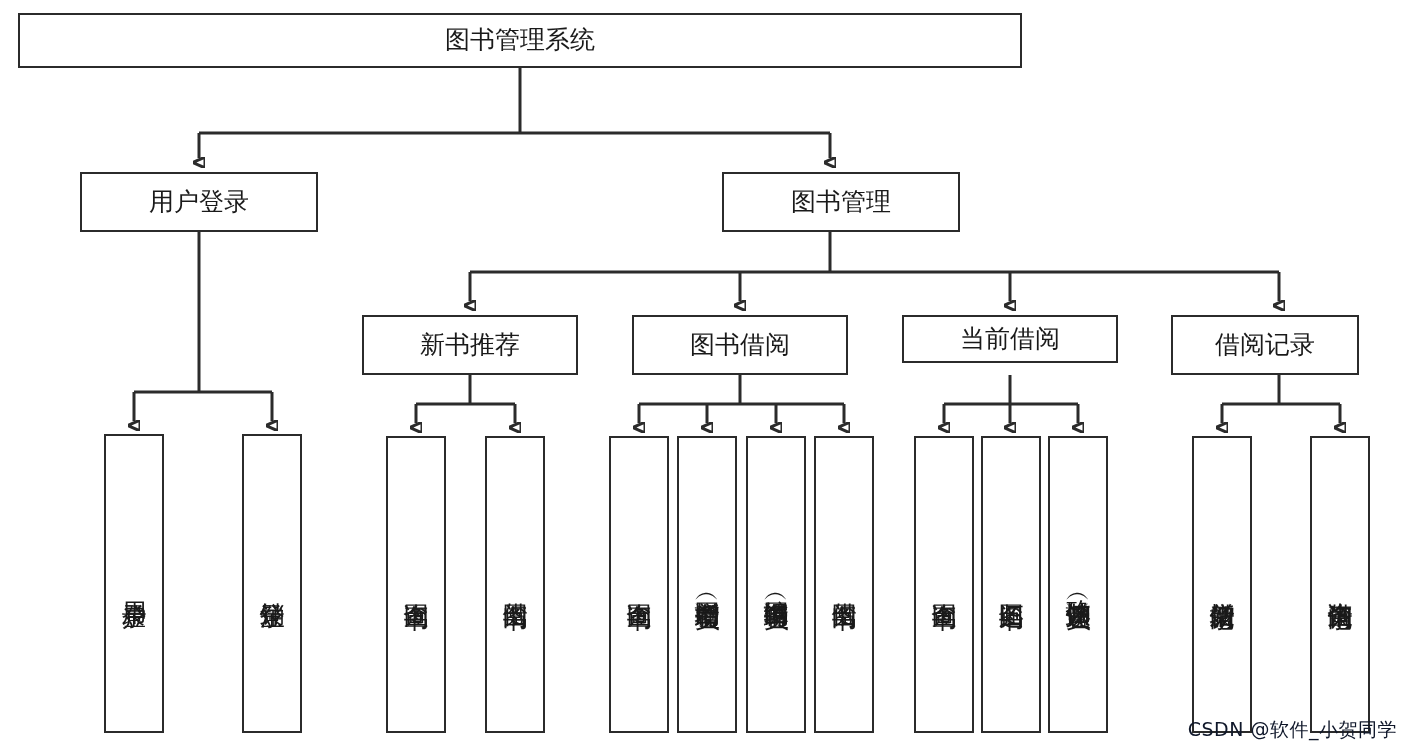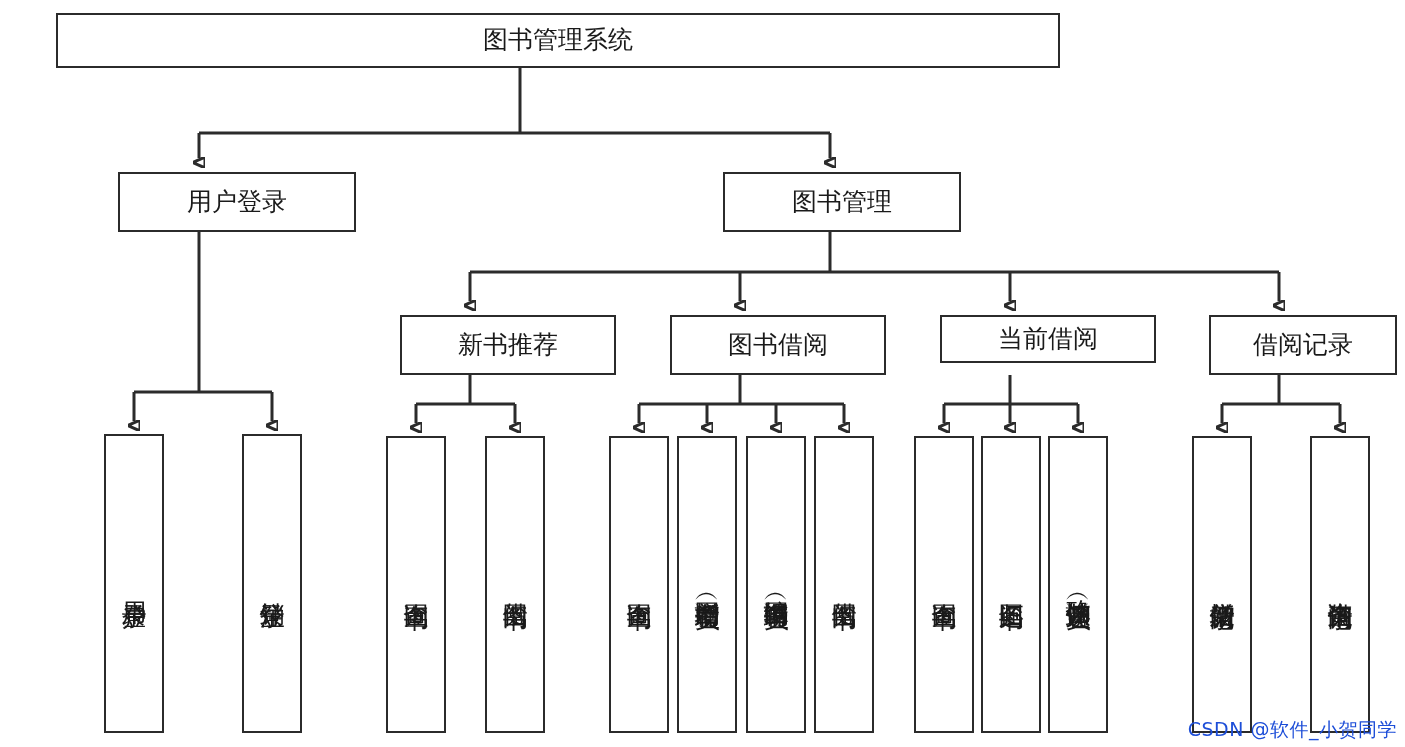--- a/index.html
+++ b/index.html
@@ -25,21 +25,20 @@
     display: flex;
     align-items: center;
     justify-content: center;
     color: #1a1a1a;
   }
   .node.horizontal {
     font-size: 25px;
     line-height: 1.15;
     letter-spacing: 0px;
     white-space: nowrap;
-    margin-left: 38px;
   }
   .node.root {
     font-size: 25px;
   }
   .leaf {
     position: absolute;
     box-sizing: border-box;
     border: 2px solid #2b2b2b;
     background: #ffffff;
     overflow: hidden;
@@ -69,21 +68,21 @@
   svg.wires line, svg.wires path {
     stroke: #2b2b2b;
     stroke-width: 3;
     fill: none;
   }
   .watermark {
     position: absolute;
     right: 8px;
     bottom: 4px;
     font-size: 19px;
-    color: #1d4ed8;
+    color: #0f172a;
     white-space: nowrap;
     letter-spacing: 0.5px;
   }
 </style>
 </head>
 <body>
 
 <div id="canvas">
 
   <svg class="wires" viewBox="0 0 1405 747">
@@ -134,21 +133,21 @@
     <line x1="1340" y1="404" x2="1340" y2="423" marker-end="url(#arrow)"></line>
   </svg>
 
   <div class="node horizontal root" style="left:18px; top:13px; width:1004px; height:55px;">
     <span>图书管理系统</span>
   </div>
 
   <div class="node horizontal" style="left:80px; top:172px; width:238px; height:60px;">
     <span>用户登录</span>
   </div>
-  <div class="node horizontal" style="left:685px; top:172px; width:238px; height:60px;">
+  <div class="node horizontal" style="left:722px; top:172px; width:238px; height:60px;">
     <span>图书管理</span>
   </div>
 
   <div class="node horizontal" style="left:632px; top:315px; width:216px; height:60px;">
     <span>图书借阅</span>
   </div>
   <div class="node horizontal" style="left:362px; top:315px; width:216px; height:60px;">
     <span>新书推荐</span>
   </div>
   <div class="node horizontal" style="left:902px; top:315px; width:216px; height:48px;">

